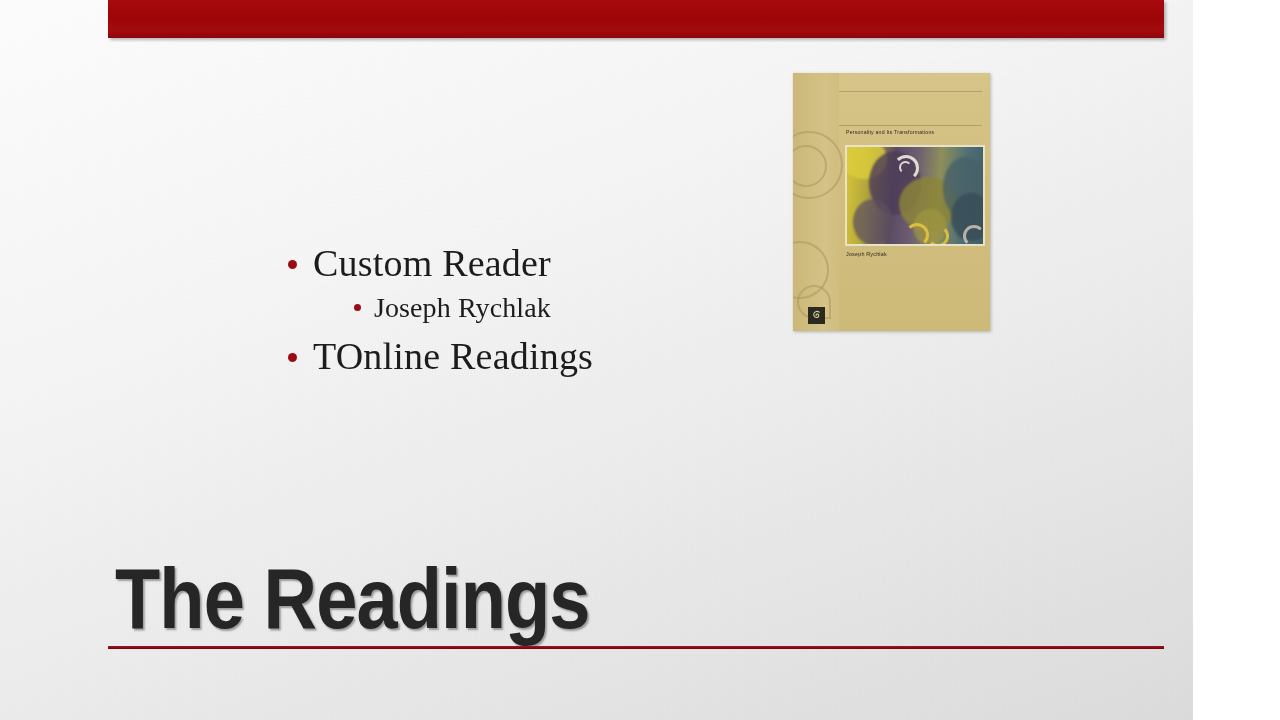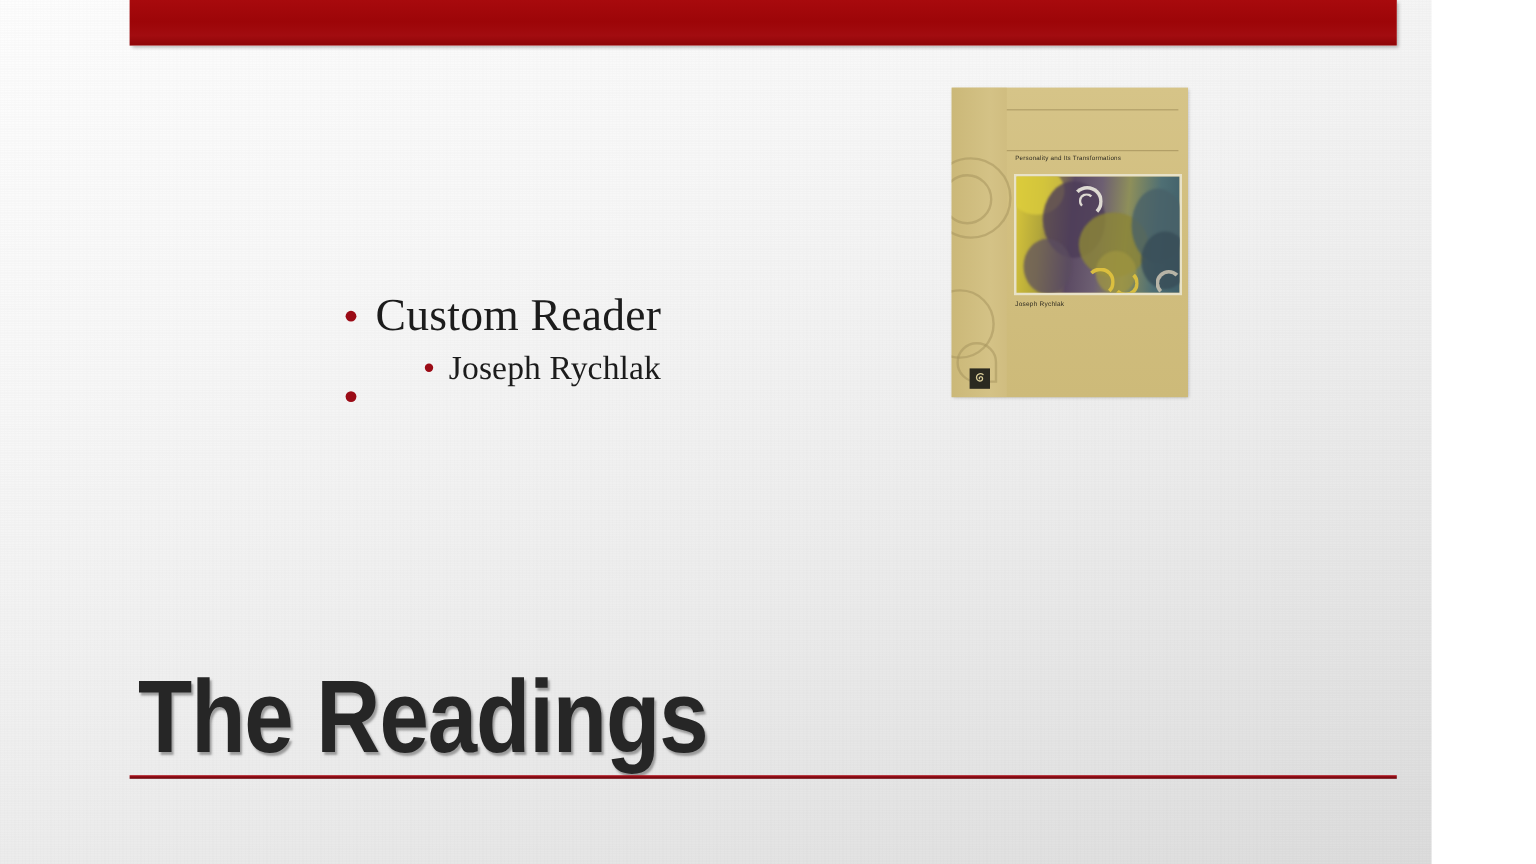--- a/index.html
+++ b/index.html
@@ -269,20 +269,21 @@
       <span class="txt">Custom Reader</span>
     </div>
 
     <div class="bullet-row bullet-l2">
       <span class="dot"></span>
       <span class="txt">Joseph Rychlak</span>
     </div>
 
     <div class="bullet-row bullet-l1">
       <span class="dot"></span>
+      <span class="txt">TOnline Readings</span>
     </div>
 
   </div>
 
   <div id="slide-title">The Readings</div>
 
   <div id="title-rule"></div>
 
 </div>
 

